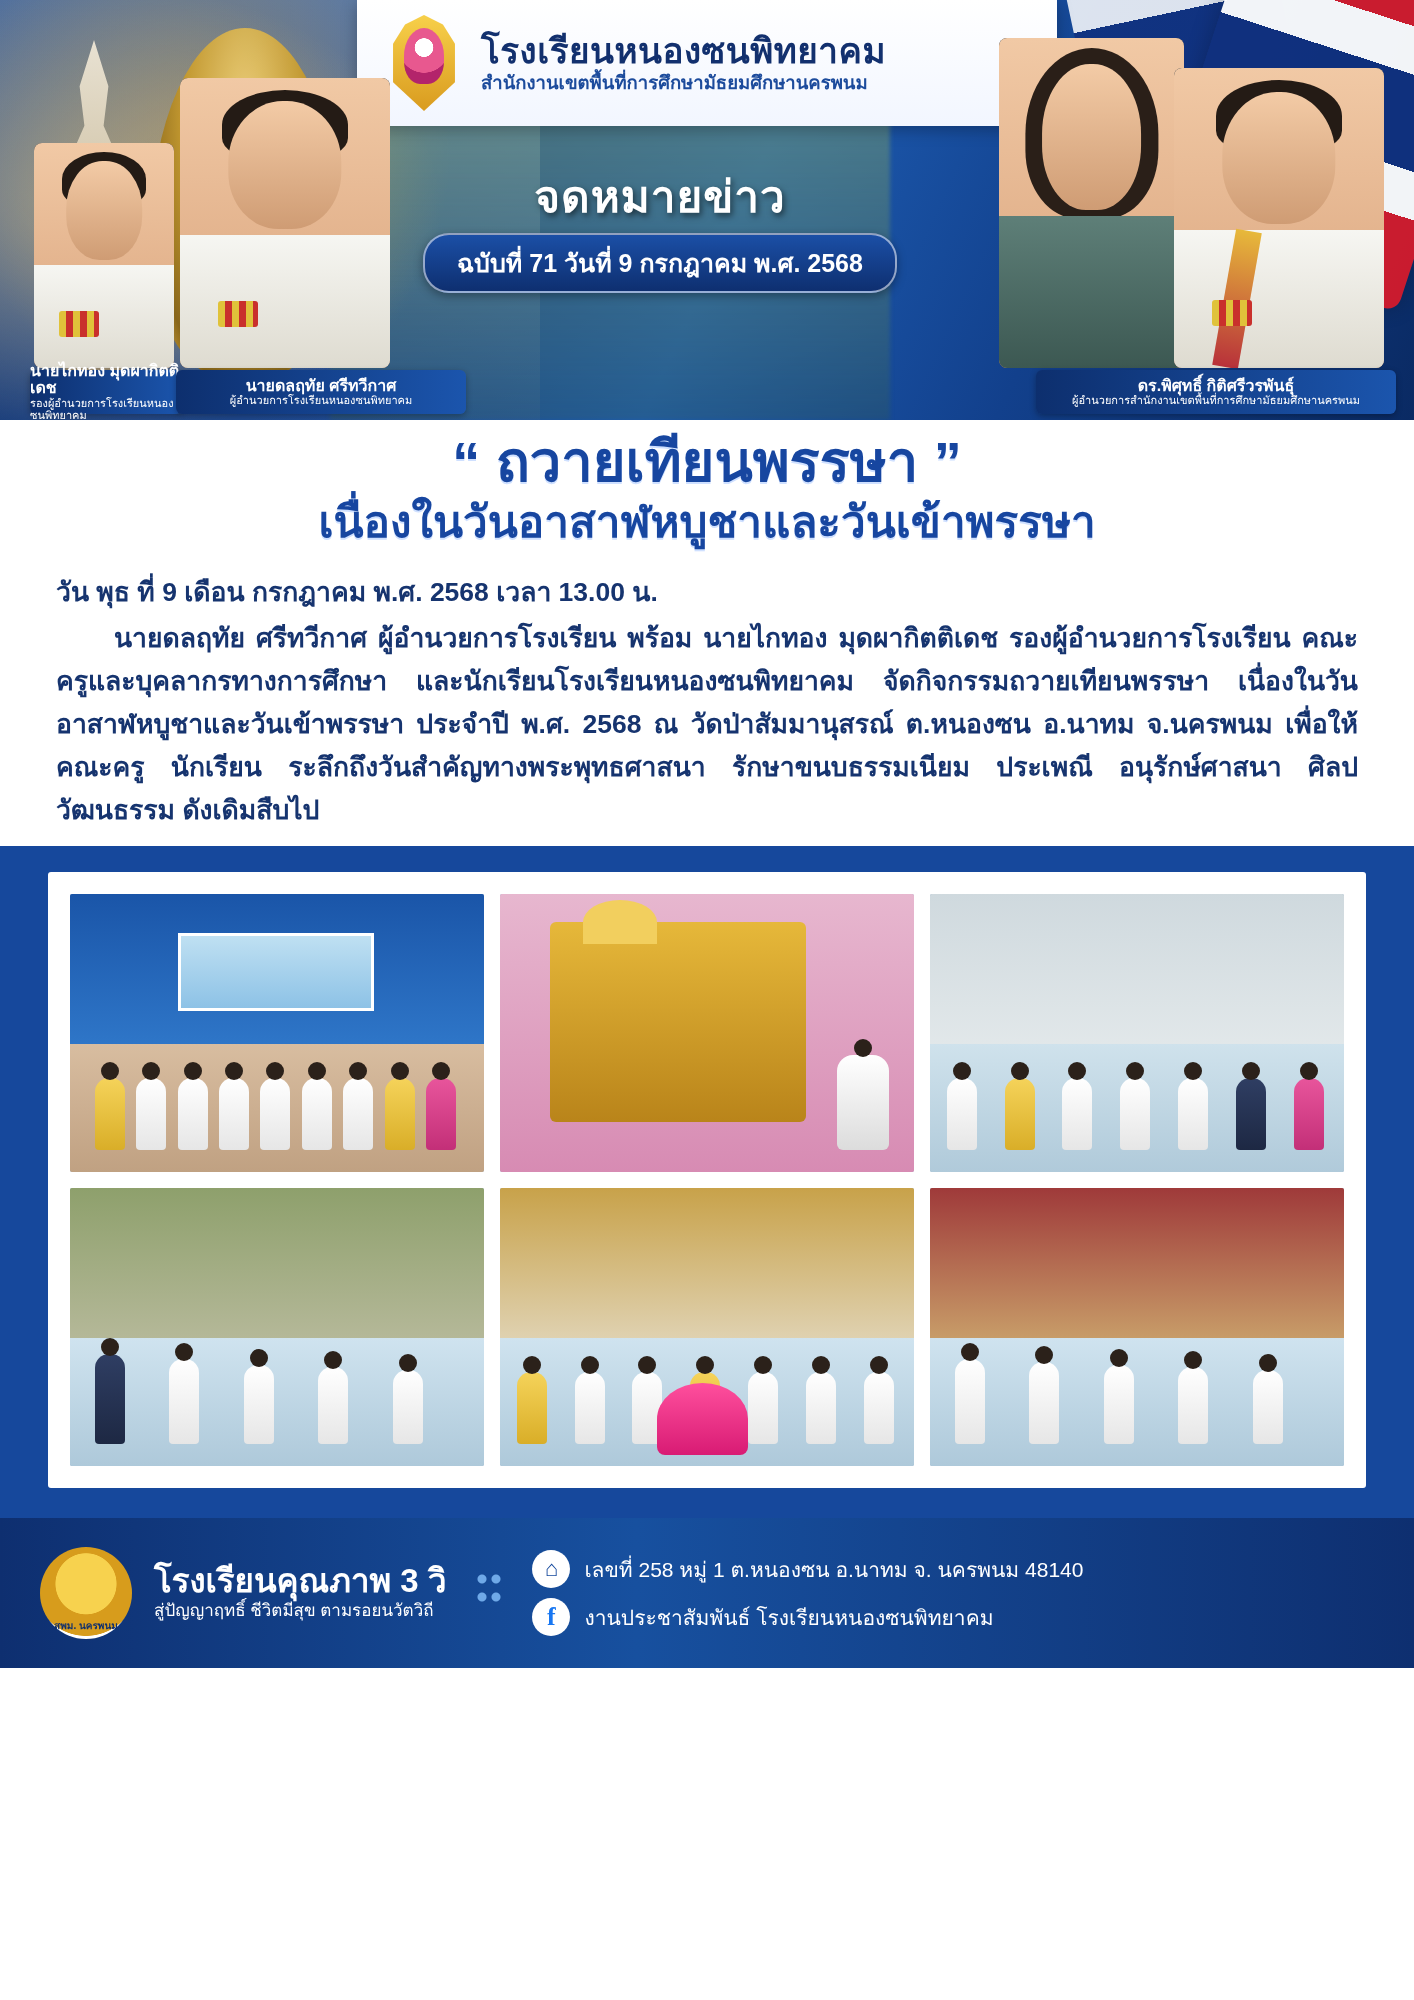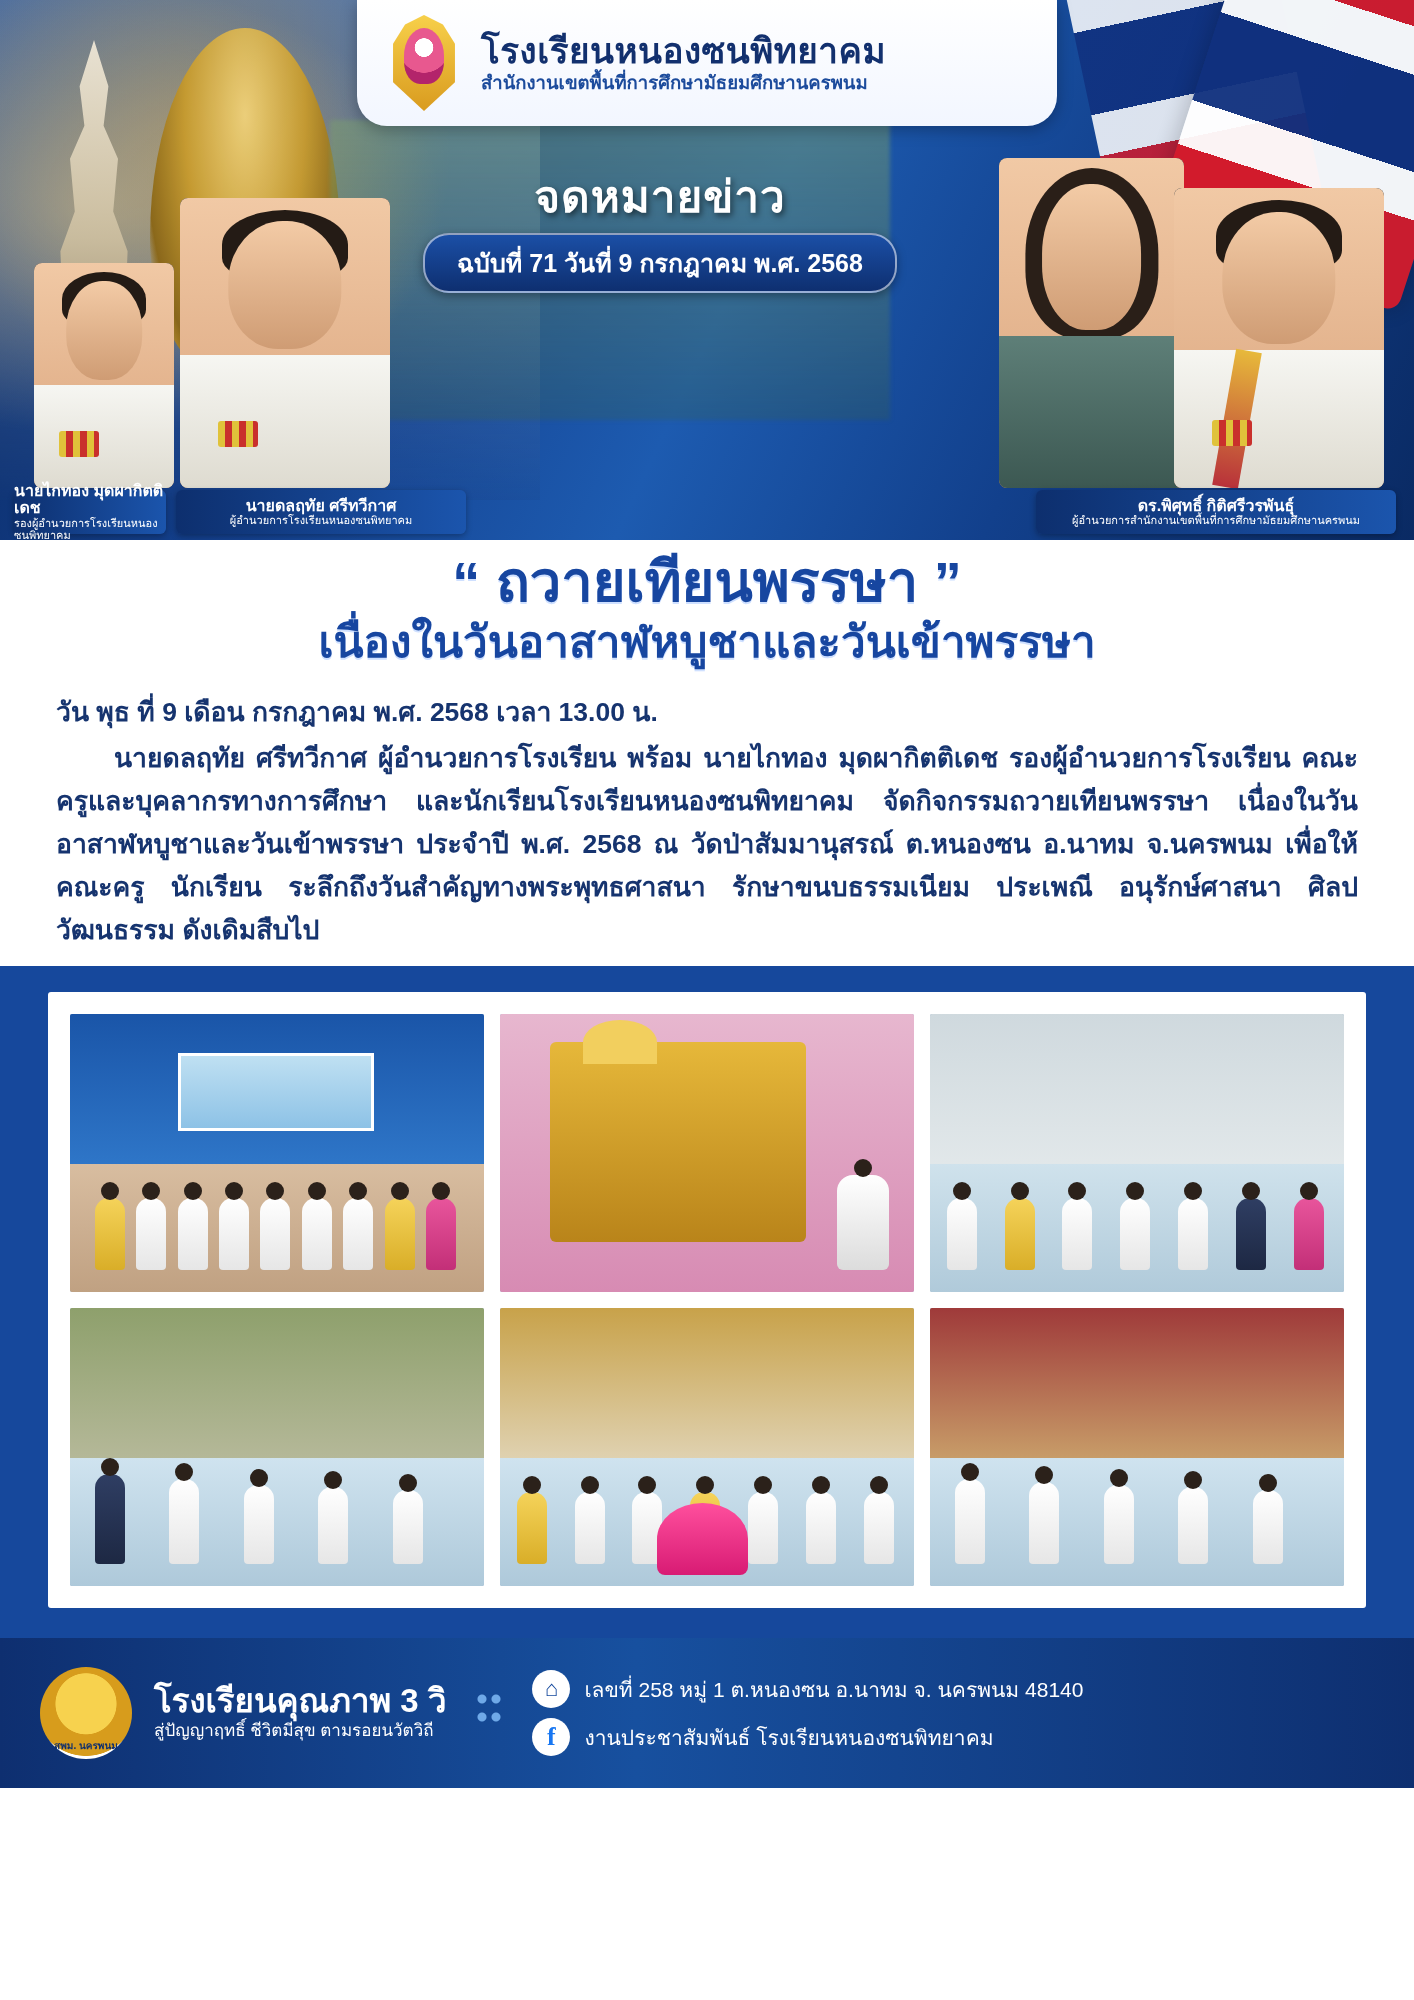--- a/index.html
+++ b/index.html
@@ -14,21 +14,21 @@
     width:1414px;
     height:2000px;
     overflow:hidden;
     background:#ffffff;
   }
 
   
   .banner{
     position:relative;
     width:1414px;
-    height:540px;
+    height:420px;
     background:
       radial-gradient(circle at 78% 18%, rgba(255,255,255,.10), rgba(255,255,255,0) 40%),
       linear-gradient(110deg,#0b2d6b 0%,#11408f 28%,#17519f 48%,#0d3madd 48%,#123f8d 70%,#0b2a62 100%);
     overflow:hidden;
   }
   .banner-blue{
     position:absolute;inset:0;
     background:linear-gradient(115deg,#0a2a63 0%,#14418f 30%,#1d5bb0 52%,#12408c 74%,#0a2a63 100%);
   }
   
@@ -184,21 +184,21 @@
     background:linear-gradient(180deg,#e7b93b,#b8313a);
     transform:rotate(10deg);
   }
   .tag-bar{
     position:absolute;height:44px;background:linear-gradient(90deg,#0d2f6e,#1b55ad);
     border-radius:6px;display:flex;flex-direction:column;align-items:center;justify-content:center;
     color:#fff;box-shadow:0 2px 6px rgba(0,0,0,.3);
   }
   .tag-bar .t1{font-size:16px;font-weight:bold;line-height:1.05;}
   .tag-bar .t2{font-size:11px;line-height:1.1;}
-  .tag-left{left:14px;bottom:6px;width:152px;}
+  .tag-left{left:30px;bottom:6px;width:152px;}
   .tag-mid{left:176px;bottom:6px;width:290px;}
   .tag-right{right:18px;bottom:6px;width:360px;}
 
   
   .title-sec{
     position:relative;width:100%;text-align:center;padding:11px 0 6px;
     background:#ffffff;
   }
   .title-1{
     font-size:56px;font-weight:bold;color:#1746a0;

